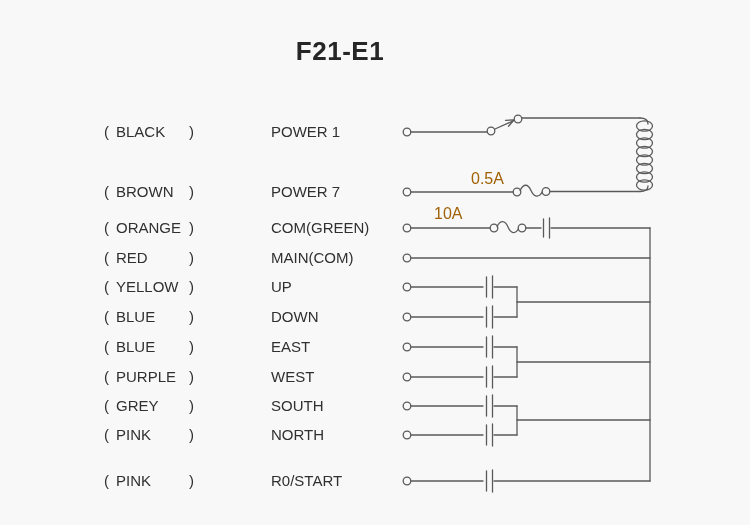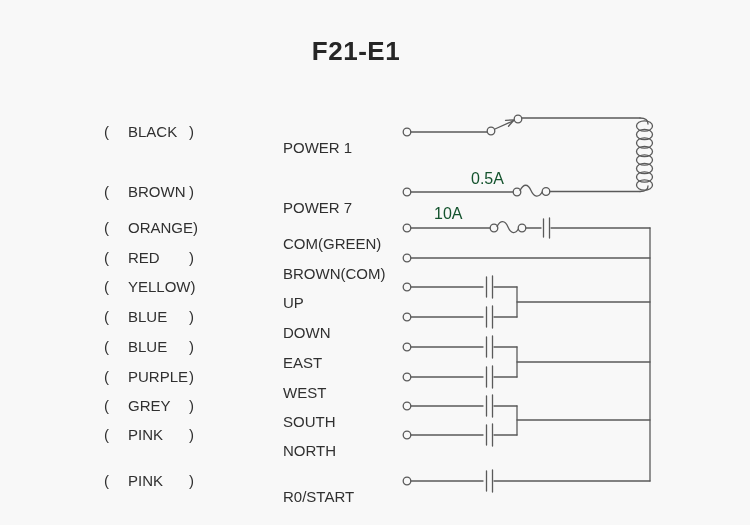--- a/index.html
+++ b/index.html
@@ -6,41 +6,41 @@
   body {
     width: 750px; height: 525px;
     background: #f8f8f8;
     font-family: "Liberation Sans", "DejaVu Sans", sans-serif;
     color: #2b2b2b;
     overflow: hidden;
   }
   .canvas { position: relative; width: 750px; height: 525px; }
 
   .title-block {
-    position: absolute; top: 36px; left: 16px; width: 680px;
+    position: absolute; top: 36px; left: 0; width: 680px;
     text-align: center;
     font-weight: bold; font-size: 26px; line-height: 31px;
     color: #262626; letter-spacing: 0.5px;
   }
 
   .circuit-svg { position: absolute; top: 0; left: 0; }
 
   .row-label {
     position: absolute; height: 20px; line-height: 20px;
     font-size: 15px; color: #303030; white-space: nowrap;
   }
   .color-label {
     left: 104px; width: 90px;
     display: flex; justify-content: space-between; align-items: center;
   }
-  .color-label .cname { flex: 1; margin-left: 19px; text-align: left; }
-  .func-label { left: 283px; margin-top: 16px; }
+  .color-label .cname { flex: 1; margin-left: 7px; text-align: left; }
+  .func-label { left: 271px; }
 
   .fuse-rating {
-    position: absolute; font-size: 16px; color: #14532d;
+    position: absolute; font-size: 16px; color: #a16207;
     height: 18px; line-height: 18px; white-space: nowrap;
   }
   #fuse1-label { left: 471px; top: 170px; }
   #fuse2-label { left: 434px; top: 205px; }
 </style>
 </head>
 <body>
 
 <div class="canvas">
 
@@ -100,21 +100,21 @@
     </div>
   <div class="row-label color-label" style="top:471px">
       <span>(</span>
       <span class="cname">PINK</span>
       <span>)</span>
     </div>
 
   <div class="row-label func-label" style="top:122px">POWER 1</div>
   <div class="row-label func-label" style="top:182px">POWER 7</div>
   <div class="row-label func-label" style="top:218px">COM(GREEN)</div>
-  <div class="row-label func-label" style="top:248px">BROWN(COM)</div>
+  <div class="row-label func-label" style="top:248px">MAIN(COM)</div>
   <div class="row-label func-label" style="top:277px">UP</div>
   <div class="row-label func-label" style="top:307px">DOWN</div>
   <div class="row-label func-label" style="top:337px">EAST</div>
   <div class="row-label func-label" style="top:367px">WEST</div>
   <div class="row-label func-label" style="top:396px">SOUTH</div>
   <div class="row-label func-label" style="top:425px">NORTH</div>
   <div class="row-label func-label" style="top:471px">R0/START</div>
 
   <div id="fuse1-label" class="fuse-rating">0.5A</div>
   <div id="fuse2-label" class="fuse-rating">10A</div>

